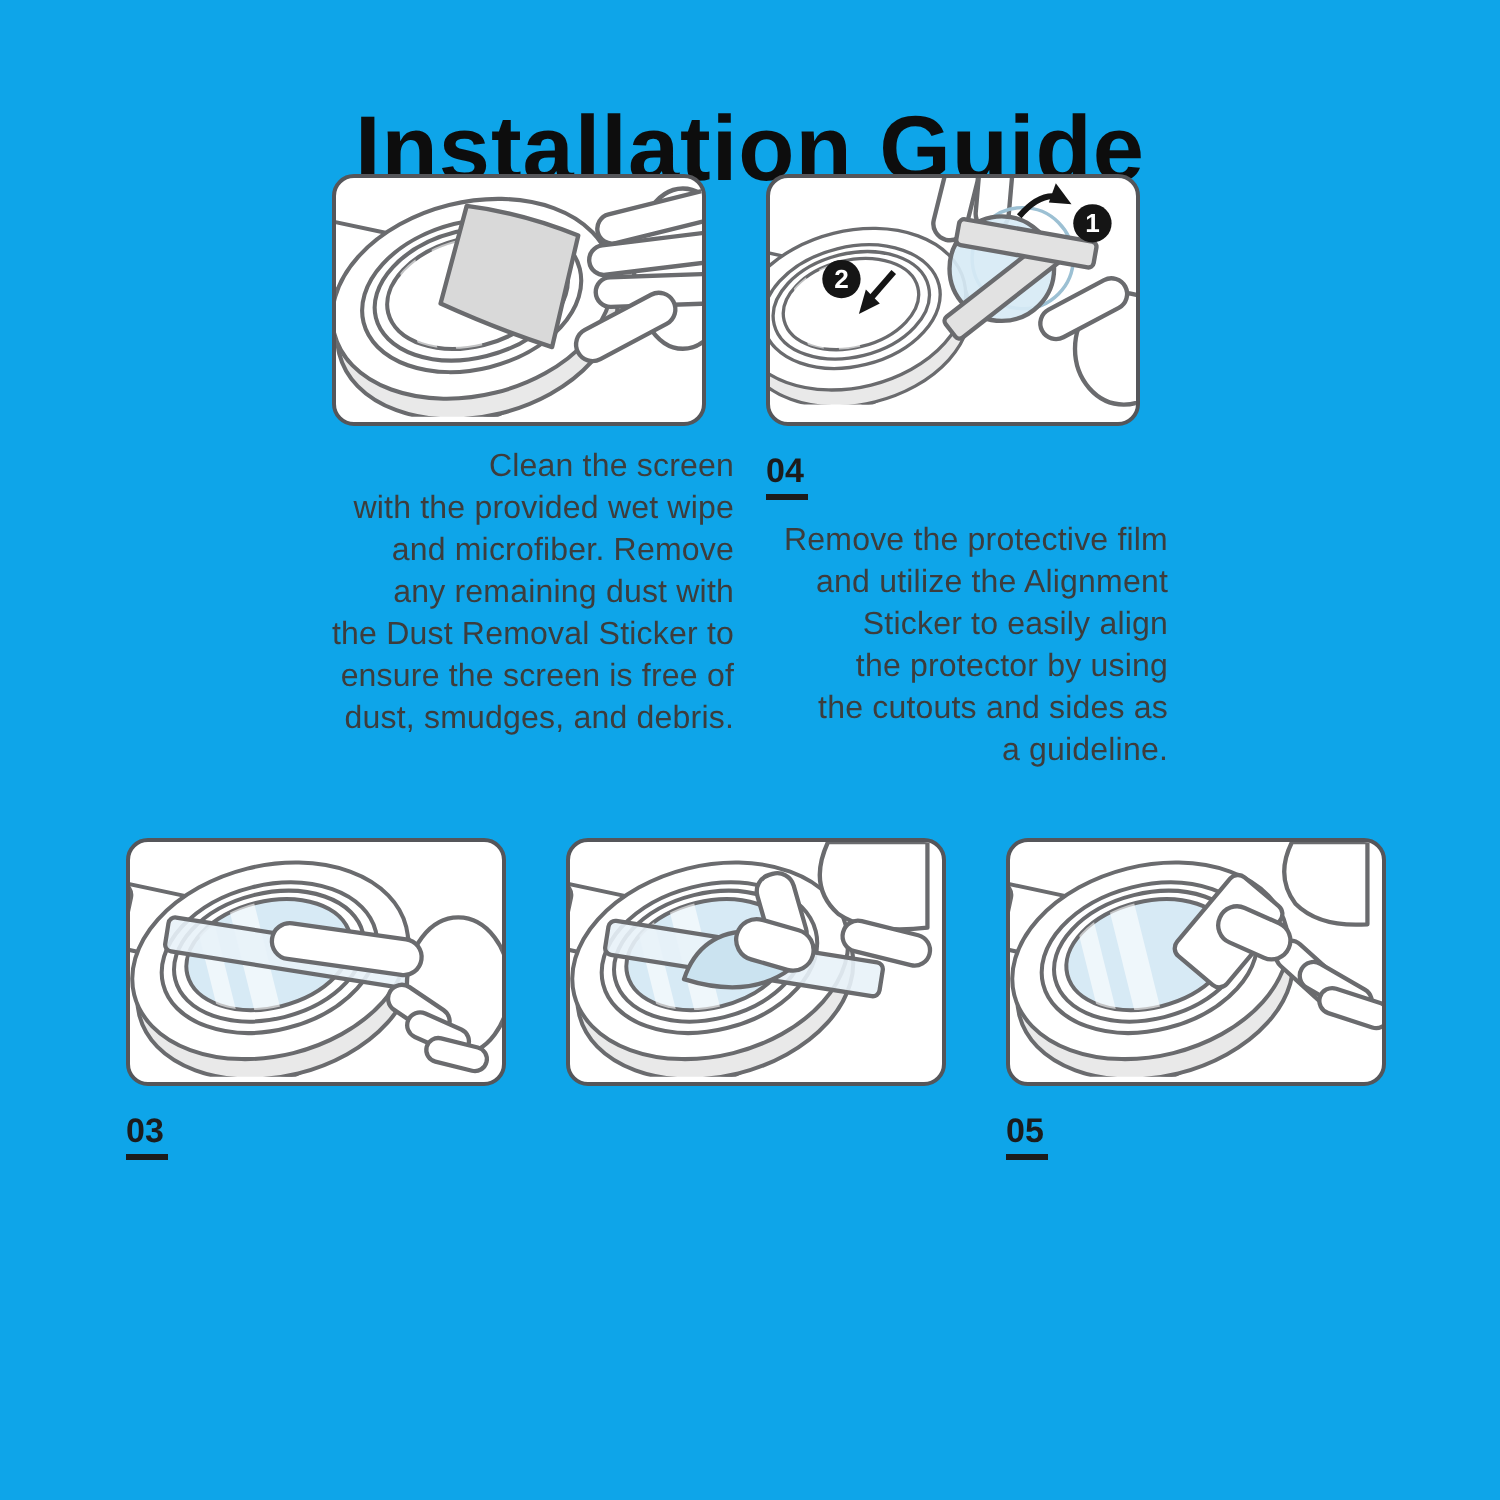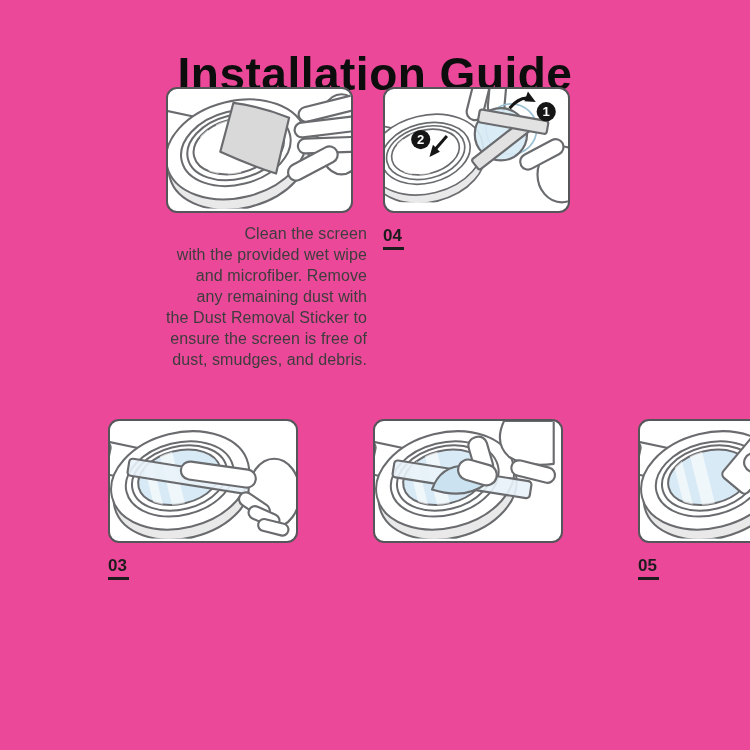--- a/index.html
+++ b/index.html
@@ -1,29 +1,29 @@
 <!DOCTYPE html>
 <html><head>
 <meta charset="utf-8">
 <style>
   html,body { margin:0; padding:0; background:#ffffff; }
   .page {
-    position:relative; width:750px; height:750px; background:#ec4899;
+    position:relative; width:750px; height:750px; background:#0ea5e9;
     font-family:"Liberation Sans", sans-serif; overflow:hidden;
   }
   .title {
     position:absolute; top:20px; left:0; width:100%;
     text-align:center; font-size:46px; font-weight:bold;
     color:#0d0d0d; letter-spacing:0.5px; line-height:1;
   }
   .row { position:absolute; display:flex; }
   .row1 { left:166px; top:87px; gap:16px; }
   .row2 { left:63px;  top:419px; gap:30px; }
   .row1 .col { width:201px; }
-  .row2 .col { width:190px;margin-left:45px; }
+  .row2 .col { width:190px; }
   .panel {
     border:2px solid #55565a; border-radius:11px; background:#fff;
     box-sizing:border-box; overflow:hidden;
   }
   .row1 .panel { width:187px; height:126px; }
   .row2 .panel { width:190px; height:124px; }
   .panel svg { width:100%; height:100%; display:block; }
   .stepnum {
     display:inline-block; margin-top:14px;
     font-size:17px; font-weight:bold; color:#1c1c1c; line-height:1;
@@ -122,20 +122,26 @@
           </g>
           <g>
             <path d="M138,22 Q150,8 161,11" stroke="#151515" stroke-width="3.5" fill="none"></path>
             <polygon points="168,15 159,3 155,14" fill="#151515"></polygon>
           </g>
           <circle cx="180" cy="26" r="11" fill="#151515"></circle>
           <text x="180" y="31" text-anchor="middle" font-size="15" font-weight="bold" fill="#ffffff">1</text>
         </svg>
       </div>
       <div><span class="stepnum">04</span></div>
+      <p class="desc">Remove the protective film
+and utilize the Alignment
+Sticker to easily align
+the protector by using
+the cutouts and sides as
+a guideline.</p>
     </div>
 
   </div>
 
   <div class="row row2">
 
     <div class="col">
       <div class="panel">
         <svg viewBox="0 0 200 140">
           <use href="#sym-watch" x="-16" y="-4" width="188" height="141" style="--screen-fill:#d7eaf5"></use>

